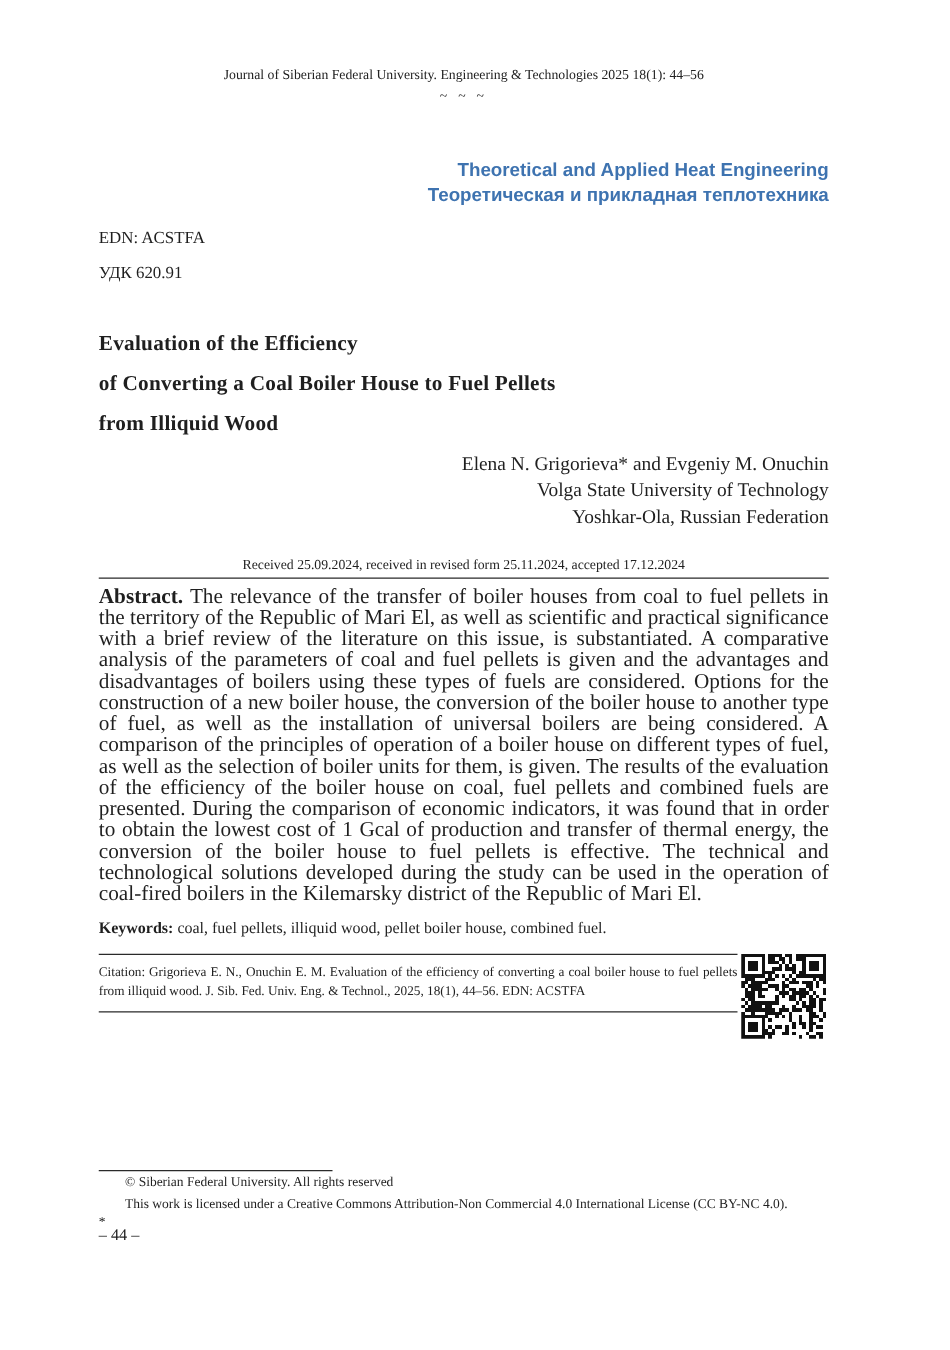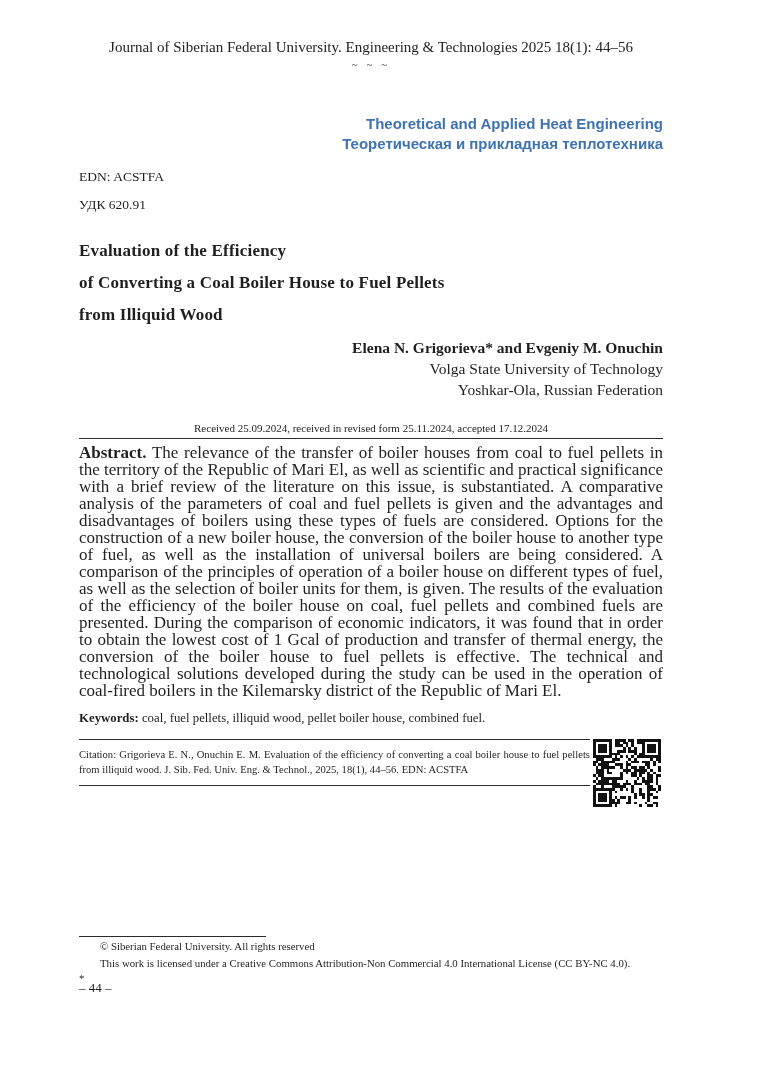--- a/index.html
+++ b/index.html
@@ -20,23 +20,23 @@
     width: 760px;
     height: 1080px;
   }
   .content {
     position: absolute;
     left: 79px;
     top: 0;
     width: 584px;
   }
   .journal-line {
-    padding-top: 40px;
+    padding-top: 53px;
     text-align: center;
-    font-size: 15px;
+    font-size: 11px;
     line-height: 15px;
     color: #222;
   }
   .tilde-sep {
     text-align: center;
     font-size: 11px;
     line-height: 12px;
     margin-top: 3px;
     letter-spacing: 3px;
     color: #333;
@@ -53,33 +53,33 @@
     margin-top: 15px;
     font-size: 13.5px;
     line-height: 15px;
   }
   .udk-line {
     margin-top: 13px;
     font-size: 13.5px;
     line-height: 15px;
   }
   .paper-title {
-    margin-top: 23px;
+    margin-top: 34px;
     font-size: 17px;
     font-weight: 700;
     line-height: 32px;
     letter-spacing: 0.2px;
   }
   .authors-block {
     margin-top: 6px;
     text-align: right;
   }
   .authors-names {
     font-size: 15.5px;
-    font-weight: 700;
+    font-weight: 400;
     line-height: 21px;
   }
   .affiliation {
     font-size: 15.5px;
     line-height: 21px;
   }
   .received-line {
     margin-top: 21px;
     text-align: center;
     font-size: 11px;

